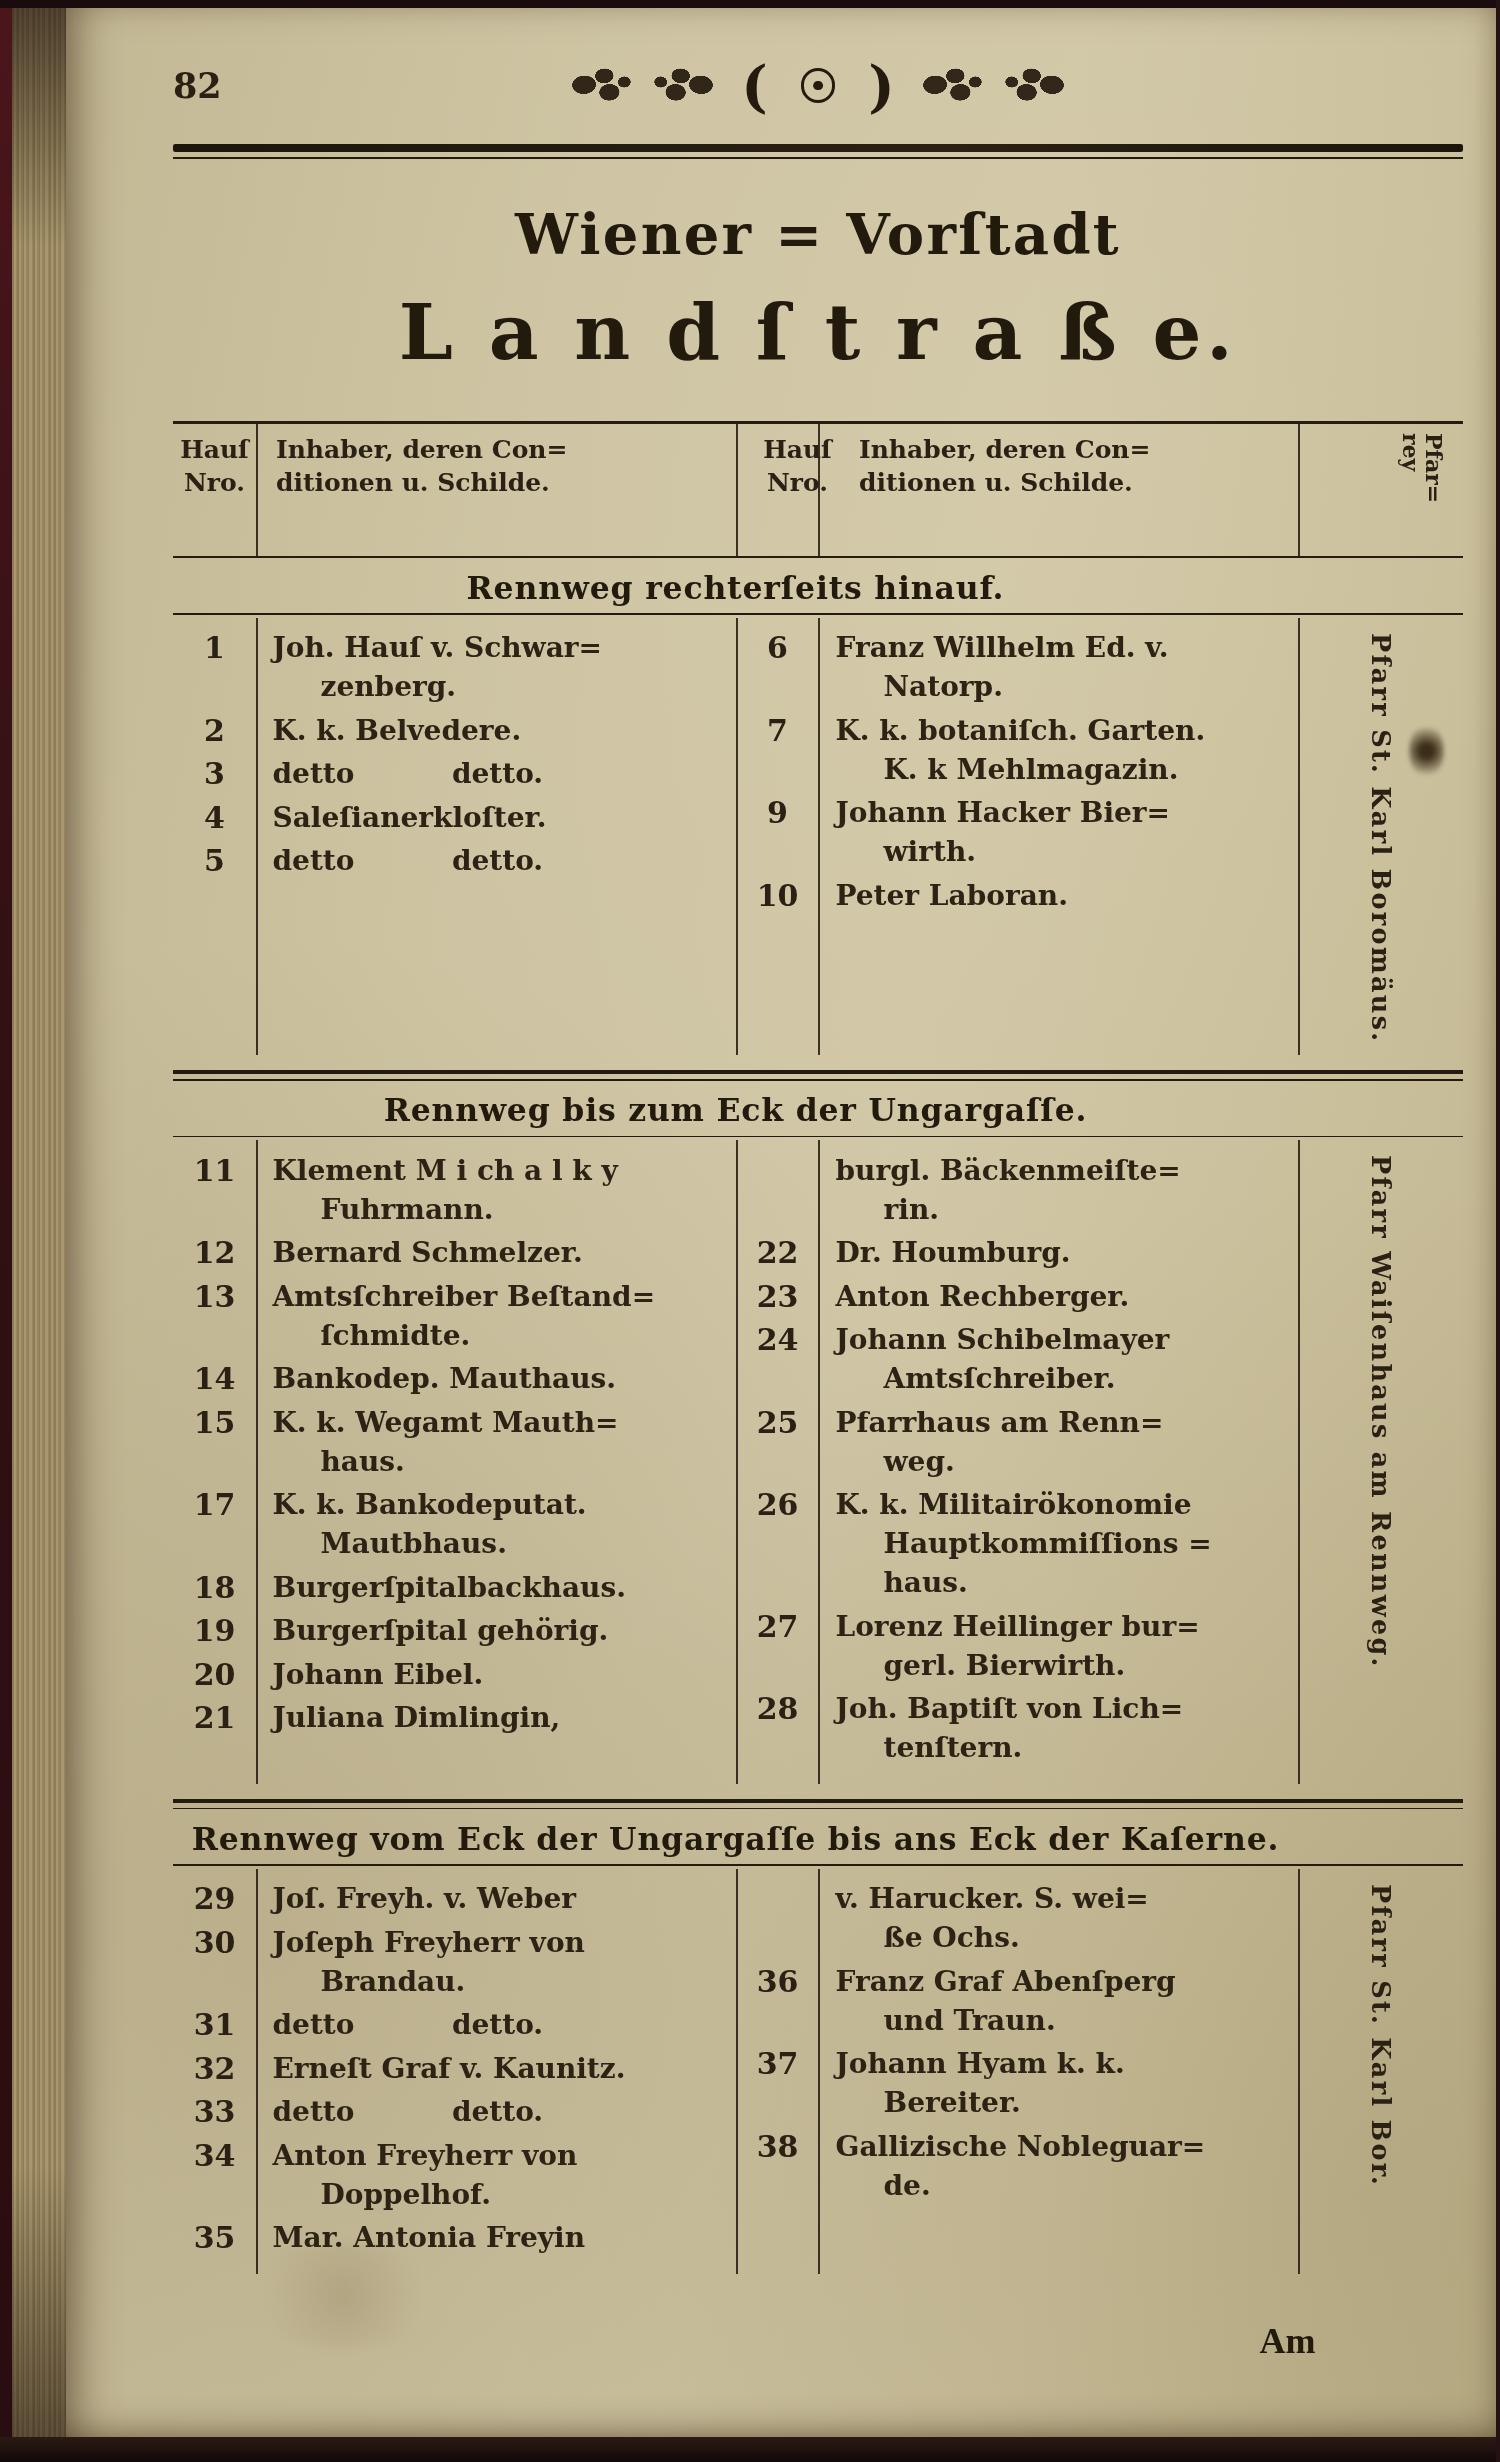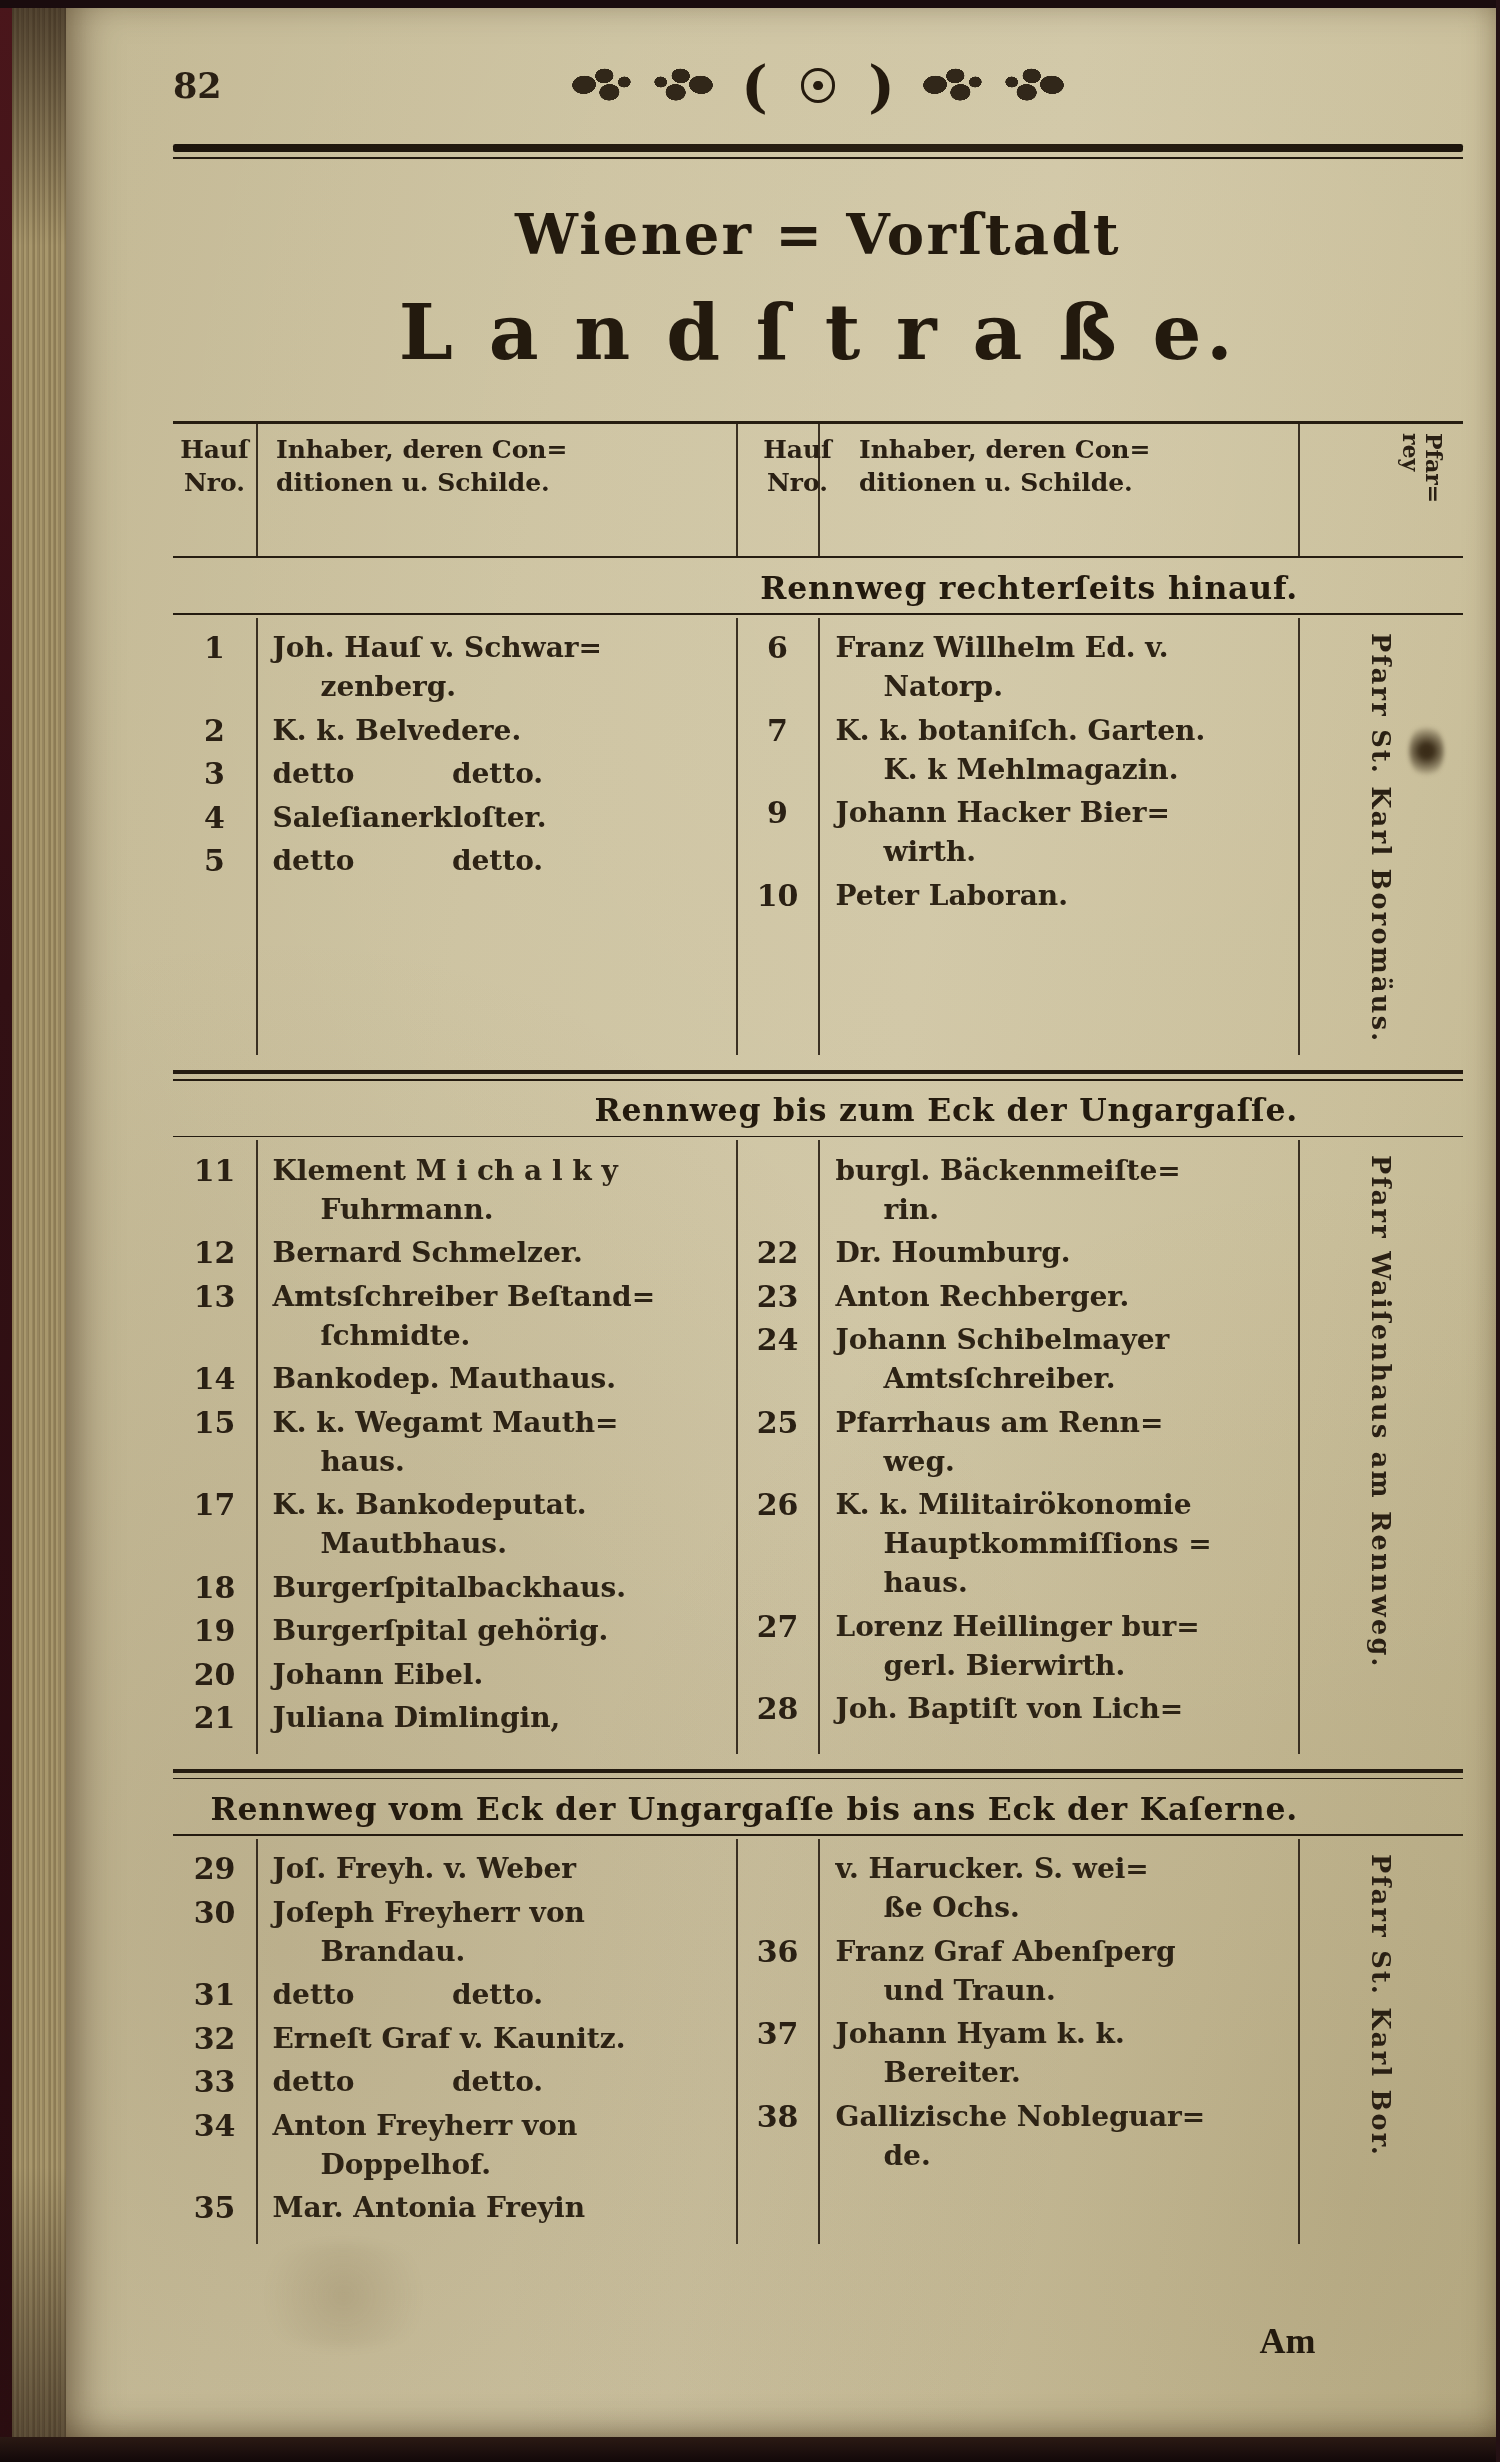--- a/index.html
+++ b/index.html
@@ -76,21 +76,21 @@
   .th-parish .vtext{writing-mode:vertical-rl;font-size:22px;line-height:1.05;height:113px;}
 
   .vr{position:absolute;top:0;bottom:0;width:1.5px;background:rgba(42,32,21,0.9);}
   .vr-1{left:83px}.vr-2{left:563px}.vr-3{left:645px}.vr-4{left:1125px}
 
   
   .sect{position:relative;}
   .double-rule{margin:15px 0 7.5px 0;}
   .double-rule .dr1{height:3.8px;background:#241b10;}
   .double-rule .dr2{height:1.5px;background:#241b10;margin-top:5.3px;}
-  .sect-heading{width:1125px;text-align:right;font-size:31.5px;font-weight:bold;
+  .sect-heading{width:1125px;text-align:center;font-size:31.5px;font-weight:bold;
     margin:10.5px 0 7.5px 0;letter-spacing:0.8px;color:#231a0e;}
   .sect-underline{height:1.5px;background:#241b10;margin-bottom:3px;}
   .sect-body{position:relative;display:flex;padding:10.5px 0 12px 0;}
   .half{flex:0 0 563px;display:flex;flex-direction:column;}
   .row{display:flex;margin-bottom:4.5px;}
   .num{flex:0 0 83px;text-align:center;font-size:30px;font-weight:bold;line-height:39px;}
   .entry{flex:1;padding:0 7.5px 0 16.5px;font-size:28px;font-weight:bold;line-height:39px;color:#2d2315;}
   .entry div{white-space:pre-wrap;}
   .entry .cont{padding-left:48px;}
   .margin-cell{flex:1;display:flex;justify-content:center;align-items:flex-start;padding-top:4.5px;}
@@ -356,20 +356,21 @@
                 <div class="num">27</div>
                 <div class="entry">
                   <div>Lorenz Heillinger bur=</div>
                   <div class="cont">gerl. Bierwirth.</div>
                 </div>
               </div>
               <div class="row">
                 <div class="num">28</div>
                 <div class="entry">
                   <div>Joh. Baptiſt von Lich=</div>
+                  <div class="cont">tenſtern.</div>
                 </div>
               </div>
             </div>
             <div class="margin-cell">
               <div class="margin-note">Pfarr Waiſenhaus am Rennweg.</div>
             </div>
           </div>
         </div>
         <div class="sect">
           <div class="double-rule">

